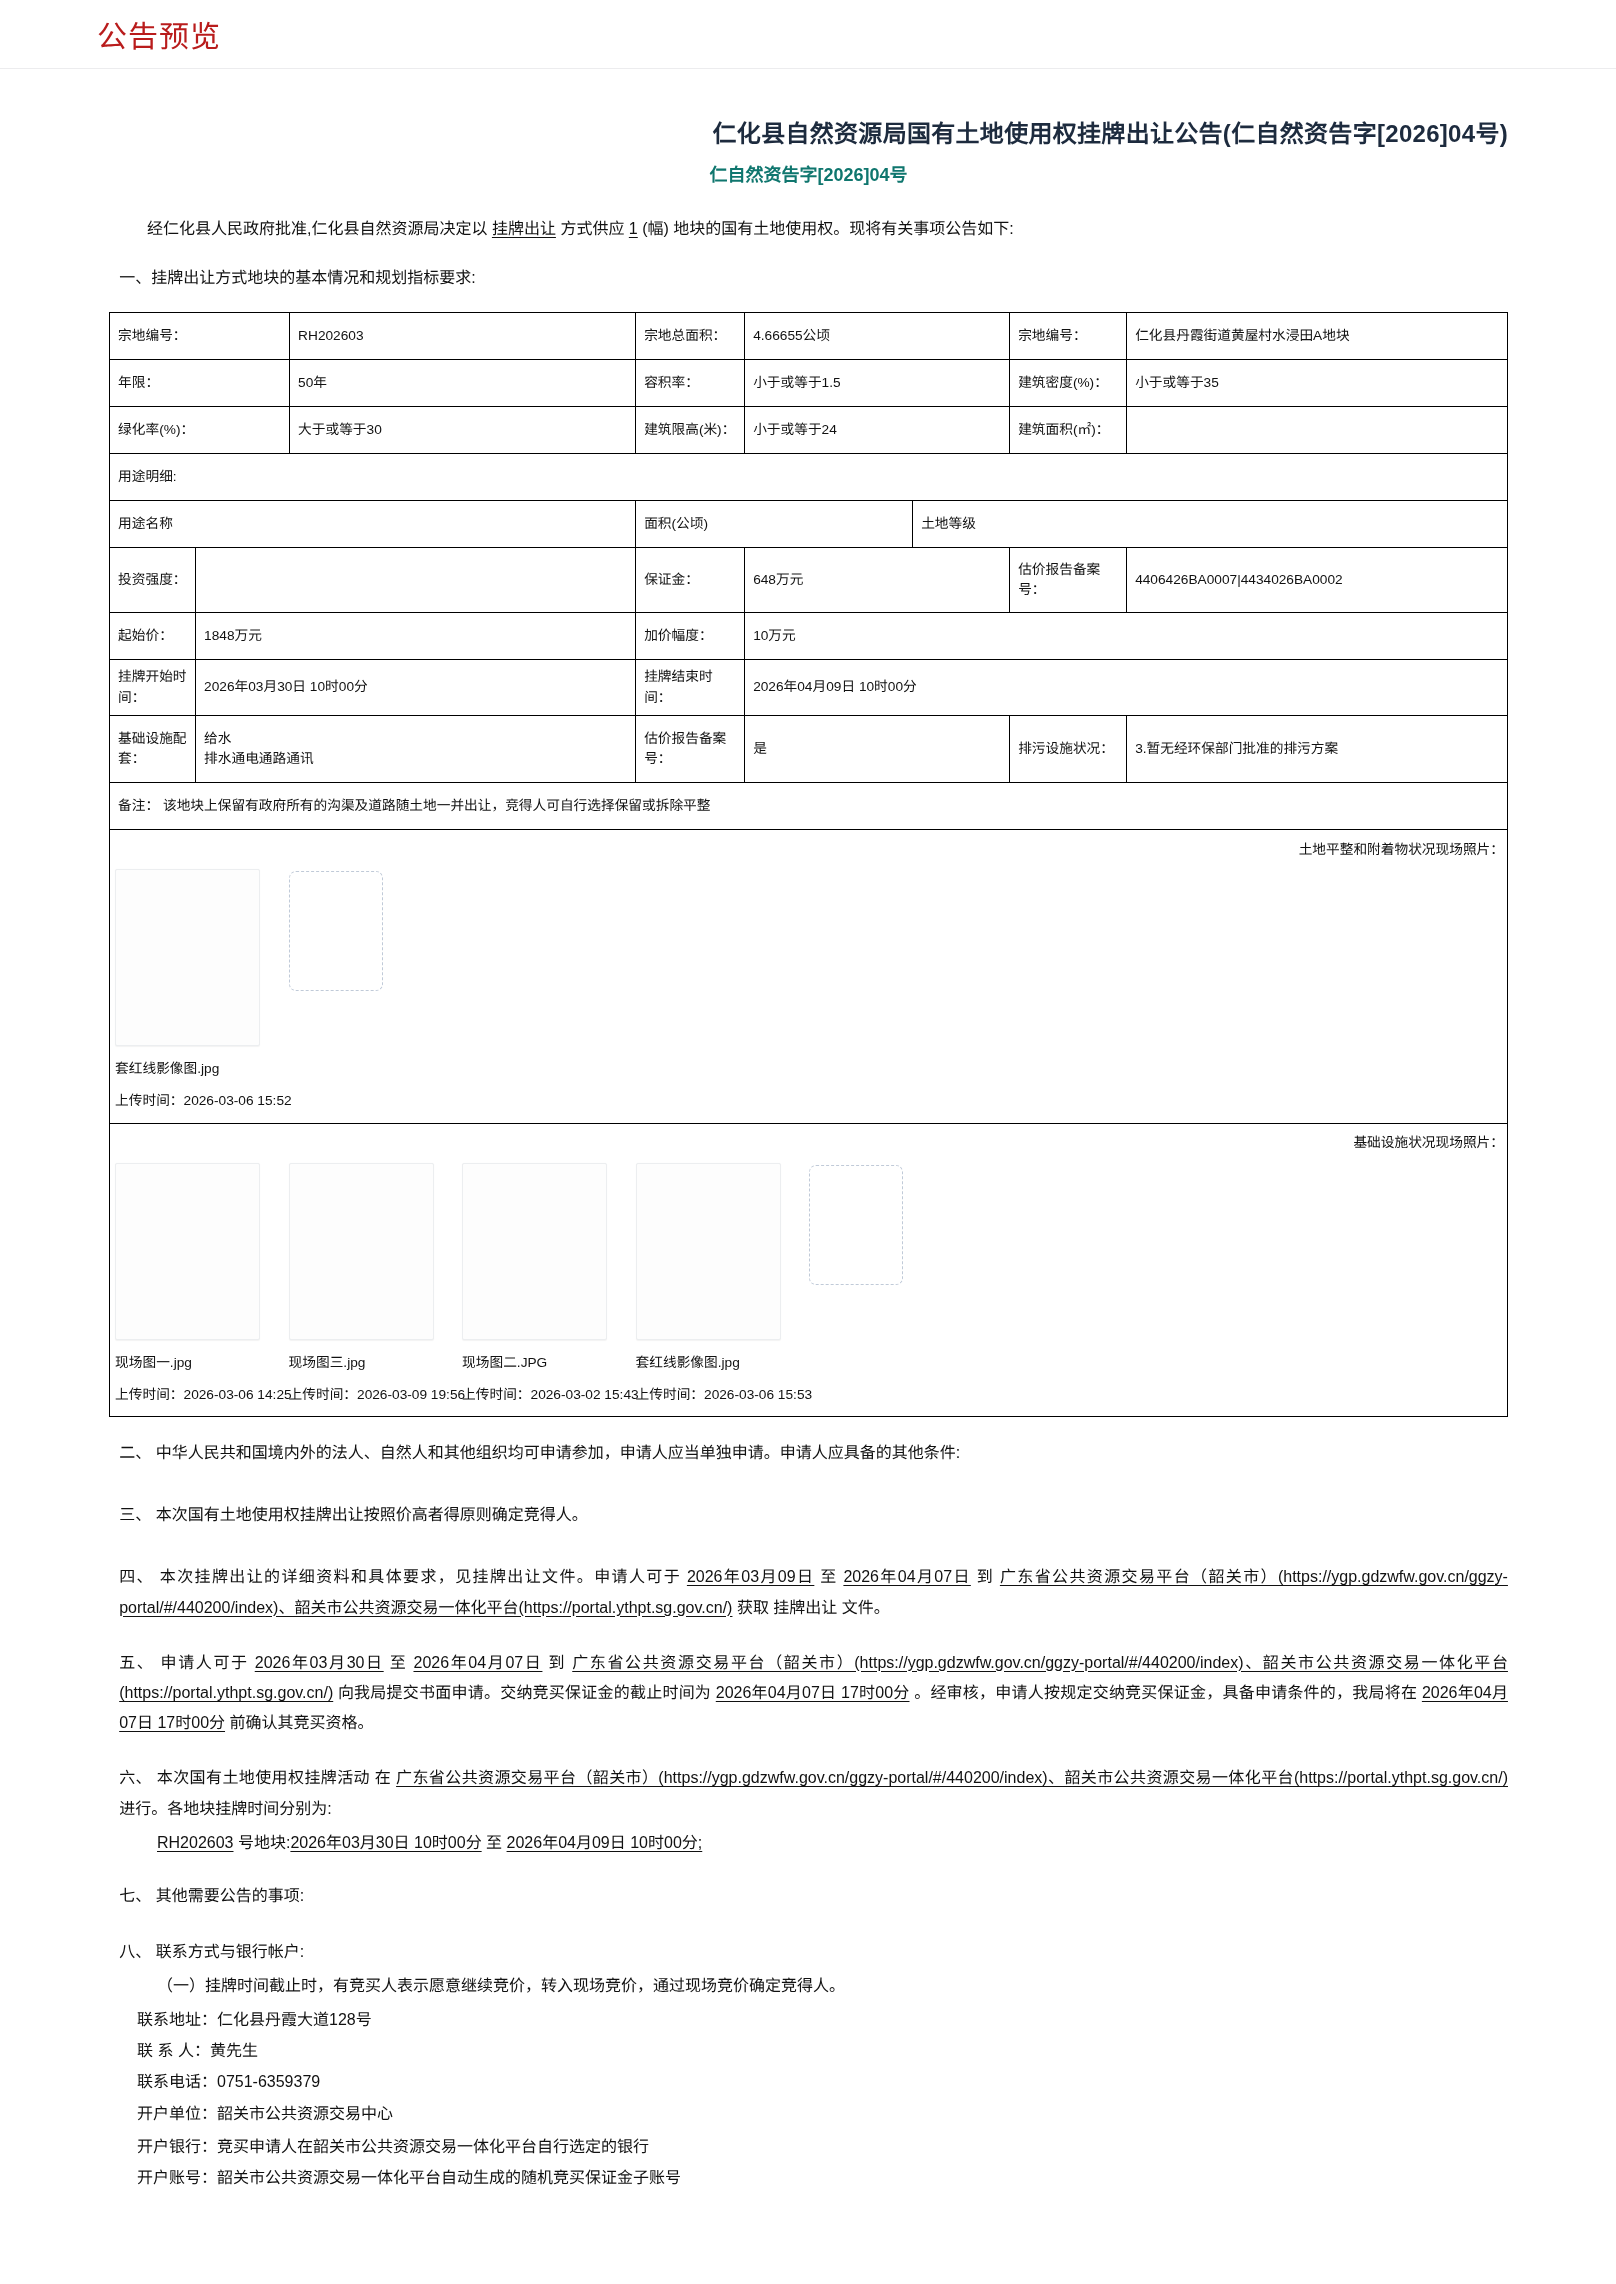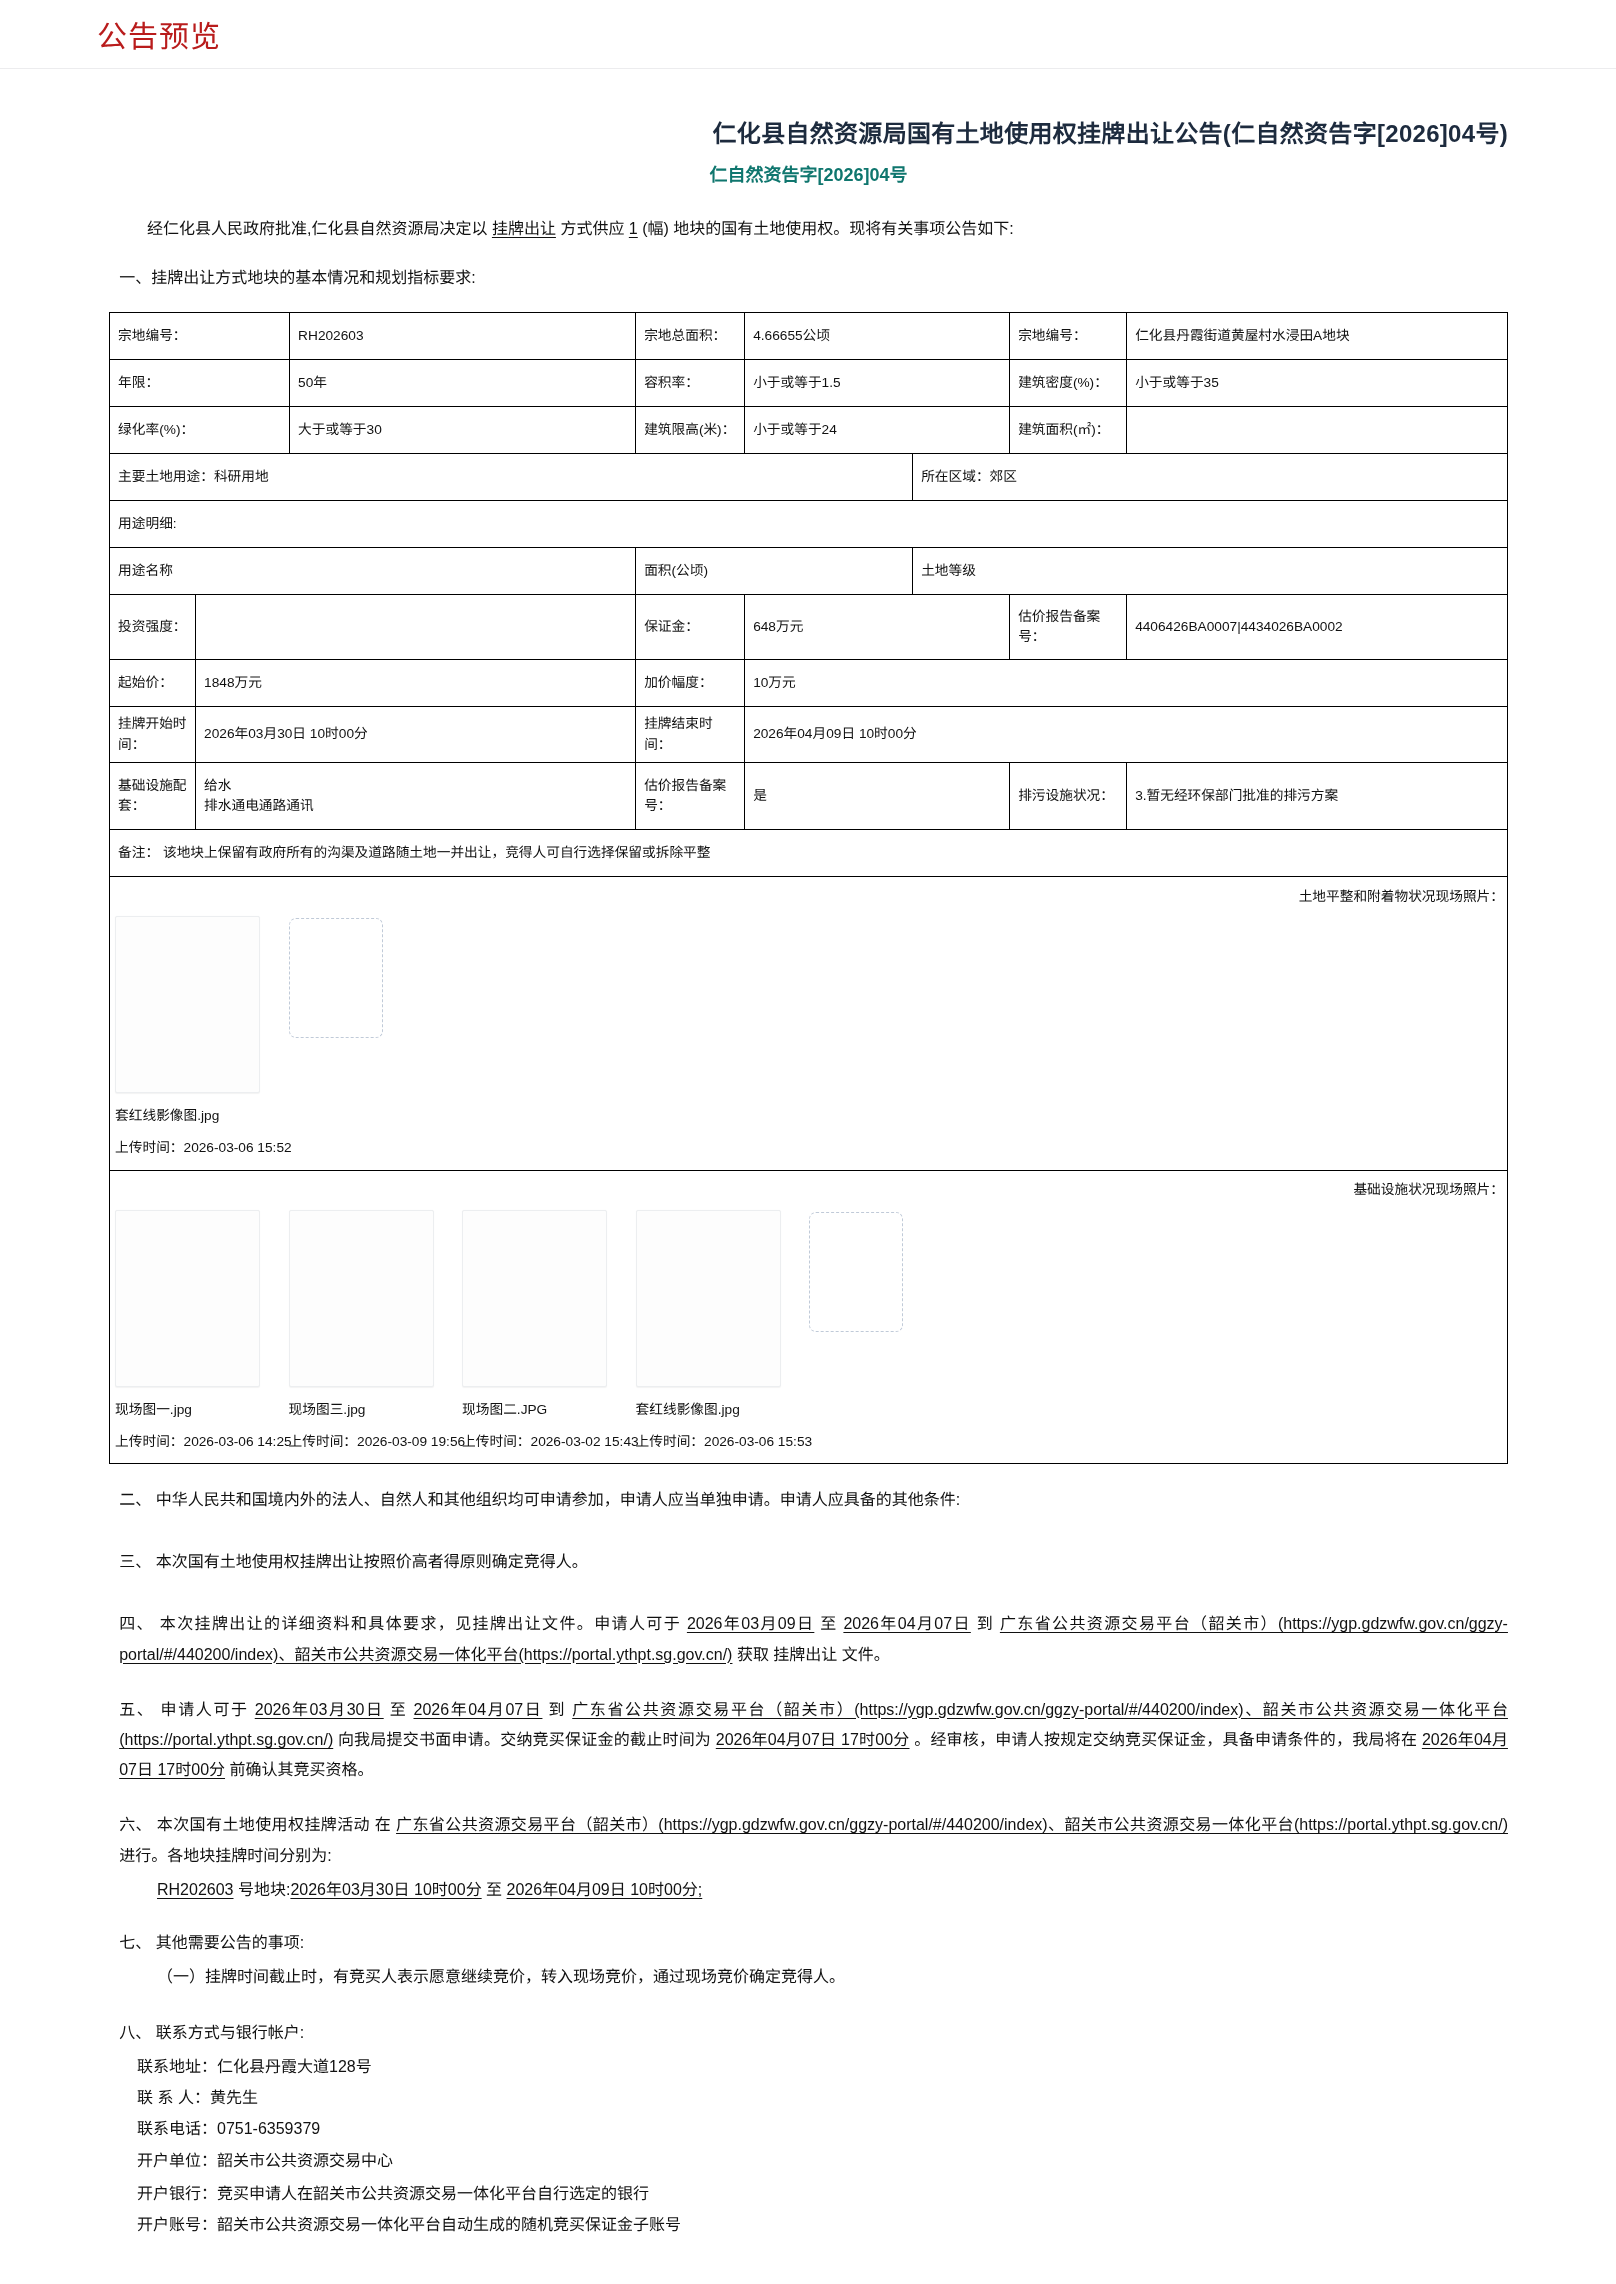--- a/index.html
+++ b/index.html
@@ -203,24 +203,20 @@
 
       <tr>
         <td class="tall" colspan="2">绿化率(%)：</td>
         <td colspan="2">大于或等于30</td>
         <td>建筑限高(米)：</td>
         <td colspan="2">小于或等于24</td>
         <td>建筑面积(㎡)：</td>
         <td></td>
       </tr>
 
-      <tr>
-        <td class="tall" colspan="6">主要土地用途：科研用地</td>
-        <td colspan="3">所在区域：郊区</td>
-      </tr>
 
       <tr>
         <td class="tall" colspan="9">用途明细:</td>
       </tr>
 
       <tr>
         <td class="tall" colspan="4">用途名称</td>
         <td colspan="2">面积(公顷)</td>
         <td colspan="3">土地等级</td>
       </tr>
@@ -352,23 +348,23 @@
       <span>进行。各地块挂牌时间分别为:</span>
     </div>
     <div class="para para-indent para-tight">
       <span class="u">RH202603</span>
       <span>号地块:</span><span class="u">2026年03月30日 10时00分</span>
       <span>至</span>
       <span class="u">2026年04月09日 10时00分;</span>
     </div>
 
     <div class="para" style="margin-top:22.4px">七、 其他需要公告的事项:</div>
+    <div class="para" style="margin-top:25.4px">八、 联系方式与银行帐户:</div>
+
     <div class="para para-indent para-tight">（一）挂牌时间截止时，有竞买人表示愿意继续竞价，转入现场竞价，通过现场竞价确定竞得人。</div>
-
-    <div class="para" style="margin-top:25.4px">八、 联系方式与银行帐户:</div>
     <div class="para para-tight" style="padding-left:28px;margin-top:3.1px">联系地址：仁化县丹霞大道128号</div>
     <div class="para para-tight" style="padding-left:28px;margin-top:1px">联 系 人：黄先生</div>
     <div class="para para-tight" style="padding-left:28px;margin-top:1px">联系电话：0751-6359379</div>
     <div class="para para-tight" style="padding-left:28px;margin-top:1px">开户单位：韶关市公共资源交易中心</div>
     <div class="para para-tight" style="padding-left:28px;margin-top:3px">开户银行：竞买申请人在韶关市公共资源交易一体化平台自行选定的银行</div>
     <div class="para para-tight" style="padding-left:28px;margin-top:1px">开户账号：韶关市公共资源交易一体化平台自动生成的随机竞买保证金子账号</div>
 
   </div>
 </div>
 

